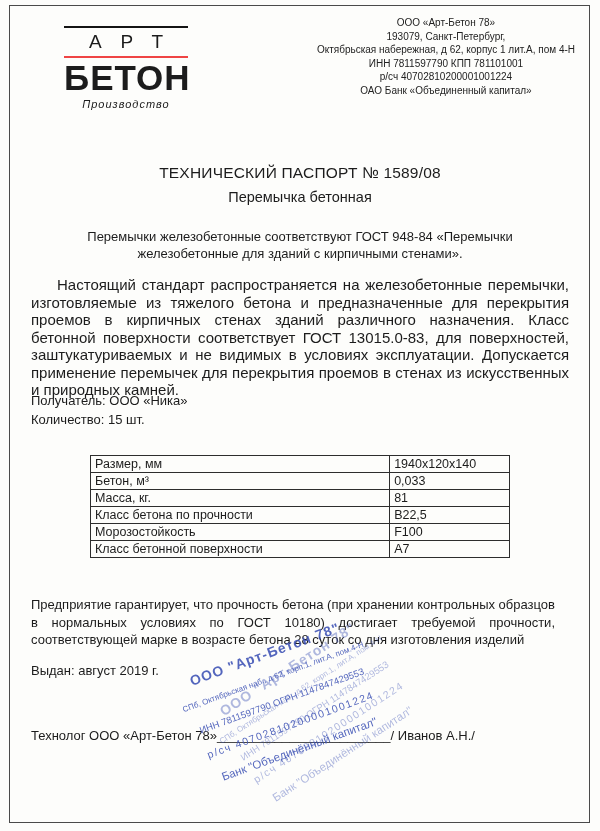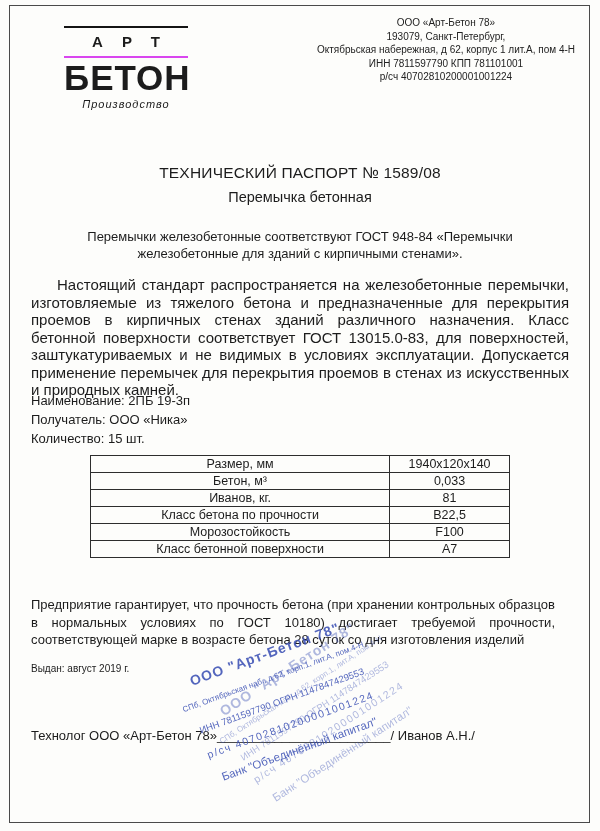--- a/index.html
+++ b/index.html
@@ -10,46 +10,46 @@
     background:#fdfdfb;
   }
   .page-frame {
     position:absolute; left:9px; top:5px; right:10px; bottom:8px;
     border:1px solid #4a4a4a; pointer-events:none;
   }
 
   
   .logo { position:absolute; left:64px; top:26px; width:124px; text-align:center; }
   .logo-art {
-    font-weight:bold; font-size:15px; letter-spacing:19px; padding-left:19px;
-    border-top:2px solid #141414; border-bottom:2px solid #d946ef;
+    font-weight:normal; font-size:19px; letter-spacing:19px; padding-left:19px;
+    border-top:2px solid #141414; border-bottom:2px solid #ef4444;
     padding-top:2px; padding-bottom:2px; line-height:24px;
   }
   .logo-beton { font-weight:bold; font-size:35px; line-height:38px; letter-spacing:1px; margin-top:1px; }
   .logo-sub { font-family:Liberation Sans, sans-serif; font-style:italic; font-size:11px; letter-spacing:1px; margin-top:1px; }
 
   
   .company { position:absolute; right:25px; top:16px; text-align:center; font-size:10px; line-height:13.5px; color:#222; }
 
   
   .title    { position:absolute; top:164px; left:0; right:0; text-align:center; font-size:15.5px; font-weight:normal; letter-spacing:.2px; }
   .subtitle { position:absolute; top:189px; left:0; right:0; text-align:center; font-size:14.5px; }
 
   
   .intro { position:absolute; top:228px; left:80px; right:80px; text-align:center; font-size:13px; line-height:17px; }
   .body-par { position:absolute; top:276px; left:31px; right:31px; font-size:15px; line-height:17.5px; text-align:justify; text-indent:26px; }
   .details { position:absolute; top:391px; left:31px; font-size:13px; line-height:19px; }
   .guarantee { position:absolute; top:596px; left:31px; right:45px; font-size:13px; line-height:17.5px; text-align:justify; }
-  .issued { position:absolute; top:663px; left:31px; font-size:10px; }
+  .issued { position:absolute; top:663px; left:31px; font-size:13px; }
   .signature { position:absolute; top:684px; left:31px; font-size:13px; white-space:nowrap;margin-top:44px; }
   .signature .sig-line { letter-spacing:0; }
 
   
   .spec-table { position:absolute; top:455px; left:90px; width:420px; border-collapse:collapse; font-size:12.5px; }
-  .spec-table td { border:1px solid #2d2d2d; text-align:center; padding:1px 4px; height:17px; }
+  .spec-table td { border:1px solid #2d2d2d; padding:1px 4px; height:17px; }
   .spec-table td.label { width:300px; }
   .spec-table td.value { width:120px; }
 
   
   .stamp {
     position:absolute; left:132px; top:638px; width:300px;
     transform:rotate(-20deg); color:#3d52b5; opacity:.88;
     text-align:center; pointer-events:none;
   }
   .stamp.ghost { left:165px; top:648px; transform:rotate(-33deg); opacity:.40; }
@@ -69,46 +69,46 @@
   <div class="logo-beton">БЕТОН</div>
   <div class="logo-sub">Производство</div>
 </div>
 
 <div class="company">
   <div>ООО «Арт-Бетон 78»</div>
   <div>193079, Санкт-Петербург,</div>
   <div>Октябрьская набережная, д 62, корпус 1 лит.А, пом 4-Н</div>
   <div>ИНН 7811597790 КПП 781101001</div>
   <div>р/сч 40702810200001001224</div>
+  <div>ОАО Банк «Объединенный капитал»</div>
 </div>
 
 <div class="title">ТЕХНИЧЕСКИЙ ПАСПОРТ № 1589/08</div>
 <div class="subtitle">Перемычка бетонная</div>
 
 <div class="intro">Перемычки железобетонные соответствуют ГОСТ 948-84 «Перемычки железобетонные для зданий с кирпичными стенами».</div>
 <div class="body-par">Настоящий стандарт распространяется на железобетонные перемычки, изготовляемые из тяжелого бетона и предназначенные для перекрытия проемов в кирпичных стенах зданий различного назначения. Класс бетонной поверхности соответствует ГОСТ 13015.0-83, для поверхностей, заштукатуриваемых и не видимых в условиях эксплуатации. Допускается применение перемычек для перекрытия проемов в стенах из искусственных и природных камней.</div>
 
 <div class="details">
-  <div>Наименование: 2ПБ 19-3п</div>
   <div>Получатель: ООО «Ника»</div>
   <div>Количество: 15 шт.</div>
 </div>
 
 <table class="spec-table">
   <tbody>
     <tr>
       <td class="label">Размер, мм</td>
       <td class="value">1940х120х140</td>
     </tr>
     <tr>
       <td class="label">Бетон, м³</td>
       <td class="value">0,033</td>
     </tr>
     <tr>
-      <td class="label">Иванов, кг.</td>
+      <td class="label">Масса, кг.</td>
       <td class="value">81</td>
     </tr>
     <tr>
       <td class="label">Класс бетона по прочности</td>
       <td class="value">В22,5</td>
     </tr>
     <tr>
       <td class="label">Морозостойкость</td>
       <td class="value">F100</td>
     </tr>

